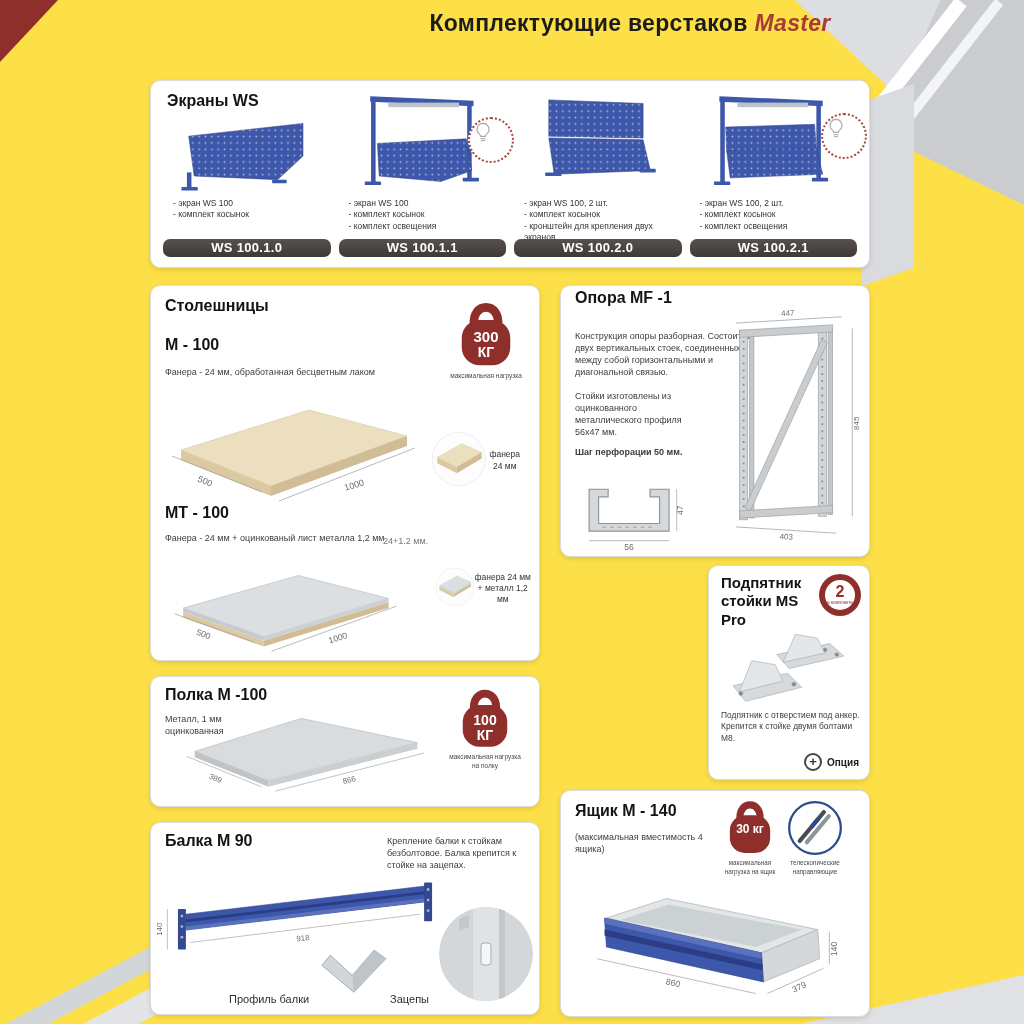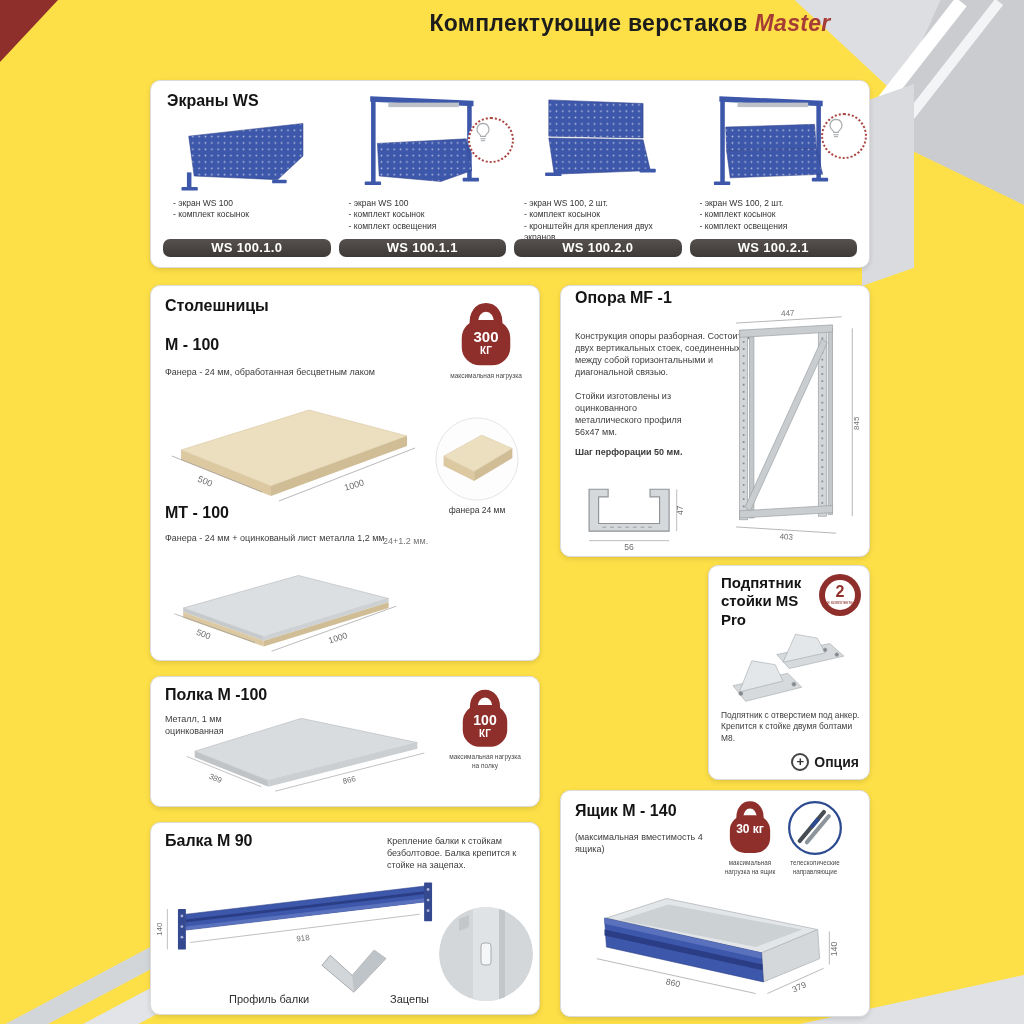--- a/index.html
+++ b/index.html
@@ -55,39 +55,39 @@
         background:#fff;display:flex;align-items:center;justify-content:center;}
   .bulb svg{width:26px;height:26px;}
   
   .kbell-wrap{position:absolute;display:flex;flex-direction:column;align-items:center;}
   .kbell{position:relative;width:64px;height:72px;}
   .kbell.small{width:52px;height:60px;}
   .kbell svg{width:100%;height:100%;}
   .kbell-num{position:absolute;left:0;right:0;top:43%;text-align:center;color:#fff;font-weight:bold;}
   .kbell-val{font-size:15px;line-height:1.05;}
   .kbell.small .kbell-val{font-size:12px;}
-  .kbell-unit{font-size:10px;line-height:1.1;}
+  .kbell-unit{font-size:14px;line-height:1.1;}
   .kbell-cap{font-size:6.5px;color:#4a4a4a;text-align:center;line-height:1.35;margin-top:2px;max-width:82px;}
   
   .stamp{width:44px;height:44px;border-radius:50%;background:#8f2f2b;
          display:flex;align-items:center;justify-content:center;}
   .stamp-inner{width:32px;height:32px;background:#fff;border-radius:50%;display:flex;flex-direction:column;
          align-items:center;justify-content:center;color:#8f2f2b;}
   .stamp-num{font-size:16px;font-weight:bold;line-height:1;}
   .stamp-cap{font-size:4.5px;line-height:1;margin-top:1px;}
-  .detail-wrap{position:absolute;display:flex;flex-direction:column;align-items:center;}
+  .detail-wrap{position:absolute;display:flex;flex-direction:row;align-items:center;}
   .detail-wrap svg{width:86px;height:86px;}
   .detail-cap{font-size:8.5px;color:#333;text-align:center;line-height:1.3;margin-top:3px;}
   .dim{font-size:9px;fill:#6f6f6f;}
   .note{font-size:9px;color:#777;line-height:1.3;}
   .opt-row{position:absolute;display:flex;align-items:center;gap:5px;}
   .opt-plus{width:18px;height:18px;border:2px solid #454545;border-radius:50%;box-sizing:border-box;
             display:flex;align-items:center;justify-content:center;color:#333;font-weight:bold;font-size:13px;}
   .opt-plus::before{content:"+";margin-top:-1px;}
-  .opt-label{font-size:14px;font-weight:bold;color:#1c1c1c;}
+  .opt-label{font-size:10px;font-weight:bold;color:#1c1c1c;}
   .hook-circle{position:absolute;width:94px;height:94px;border-radius:50%;overflow:hidden;}
   .small-label{position:absolute;font-size:11px;color:#2e2e2e;}
   .slides-wrap{position:absolute;display:flex;flex-direction:column;align-items:center;}
 </style>
 </head>
 <body>
 
 <div class="page">
 
   <div class="deco deco-tl"></div>
@@ -272,20 +272,31 @@
       <polygon points="20,48 104,78 104,82 20,52" fill="#c6cacd"></polygon>
       <polygon points="20,52 104,82 104,88 20,58" fill="#dcc9a2"></polygon>
       <polygon points="104,78 234,38 234,42 104,82" fill="#cdd1d4"></polygon>
       <polygon points="104,82 234,42 234,48 104,88" fill="#d0bd96"></polygon>
       <line x1="11" y1="54" x2="95" y2="84" stroke="#9a9a9a" stroke-width="0.7"></line>
       <line x1="112" y1="93" x2="242" y2="46" stroke="#9a9a9a" stroke-width="0.7"></line>
       <text class="dim" x="40" y="78" text-anchor="middle" transform="rotate(20 40 78)">500</text>
       <text class="dim" x="182" y="82" text-anchor="middle" transform="rotate(-17 182 82)">1000</text>
     </svg>
 
+    <div class="detail-wrap" style="right:8px;top:258px;width:96px;">
+      <svg viewBox="0 0 90 90">
+        <circle cx="45" cy="45" r="43" fill="#fdfdfd" stroke="#e4e4e4"></circle>
+        <polygon points="10,42 50,20 82,34 42,58" fill="#dcdfe2" stroke="#b2b6b9" stroke-width="0.5"></polygon>
+        <polygon points="10,42 42,58 42,61 10,45" fill="#c6cacd"></polygon>
+        <polygon points="10,45 42,61 42,68 10,52" fill="#dcc9a2"></polygon>
+        <polygon points="42,58 82,34 82,37 42,61" fill="#cdd1d4"></polygon>
+        <polygon points="42,61 82,37 82,44 42,68" fill="#d0bd96"></polygon>
+      </svg>
+      <div class="detail-cap" style="max-width:104px;">фанера 24 мм + металл 1,2 мм</div>
+    </div>
   </section>
 
   <section class="panel panel-support">
     <h2 style="left:14px;top:2px;">Опора MF -1</h2>
     <div class="p-abs desc" style="left:14px;top:44px;width:190px;">Конструкция опоры разборная. Состоит из двух вертикальных стоек, соединенных между собой горизонтальными и диагональной связью.</div>
     <div class="p-abs desc" style="left:14px;top:104px;width:128px;">Стойки изготовлены из оцинкованного металлического профиля 56х47 мм.</div>
     <div class="p-abs desc" style="left:14px;top:160px;width:110px;font-weight:bold;">Шаг перфорации 50 мм.</div>
 
     <svg class="p-abs" style="left:4px;top:188px;width:132px;height:80px;" viewBox="0 0 124 84">
       <path d="M18,16 L38,16 L38,24 L28,24 L28,52 L92,52 L92,24 L82,24 L82,16 L102,16 L102,60 L18,60 Z" fill="#d6d9dc" stroke="#8f9396" stroke-width="1.2"></path>

